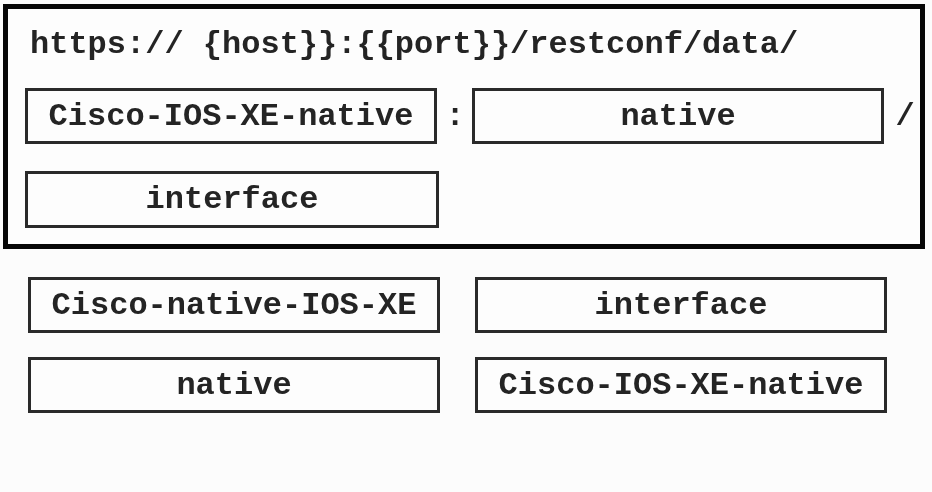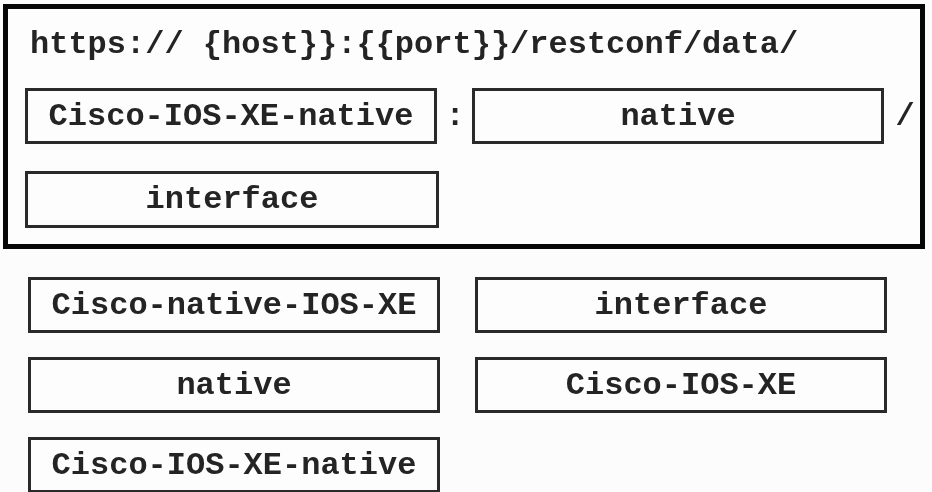--- a/index.html
+++ b/index.html
@@ -123,23 +123,20 @@
     </div>
 
     <div class="option-box">
       <span>interface</span>
     </div>
 
     <div class="option-box">
       <span>native</span>
     </div>
 
-    <div class="option-box">
-      <span>Cisco-IOS-XE</span>
-    </div>
 
     <div class="option-box">
       <span>Cisco-IOS-XE-native</span>
     </div>
 
 
   </div>
 
 </div>
 

